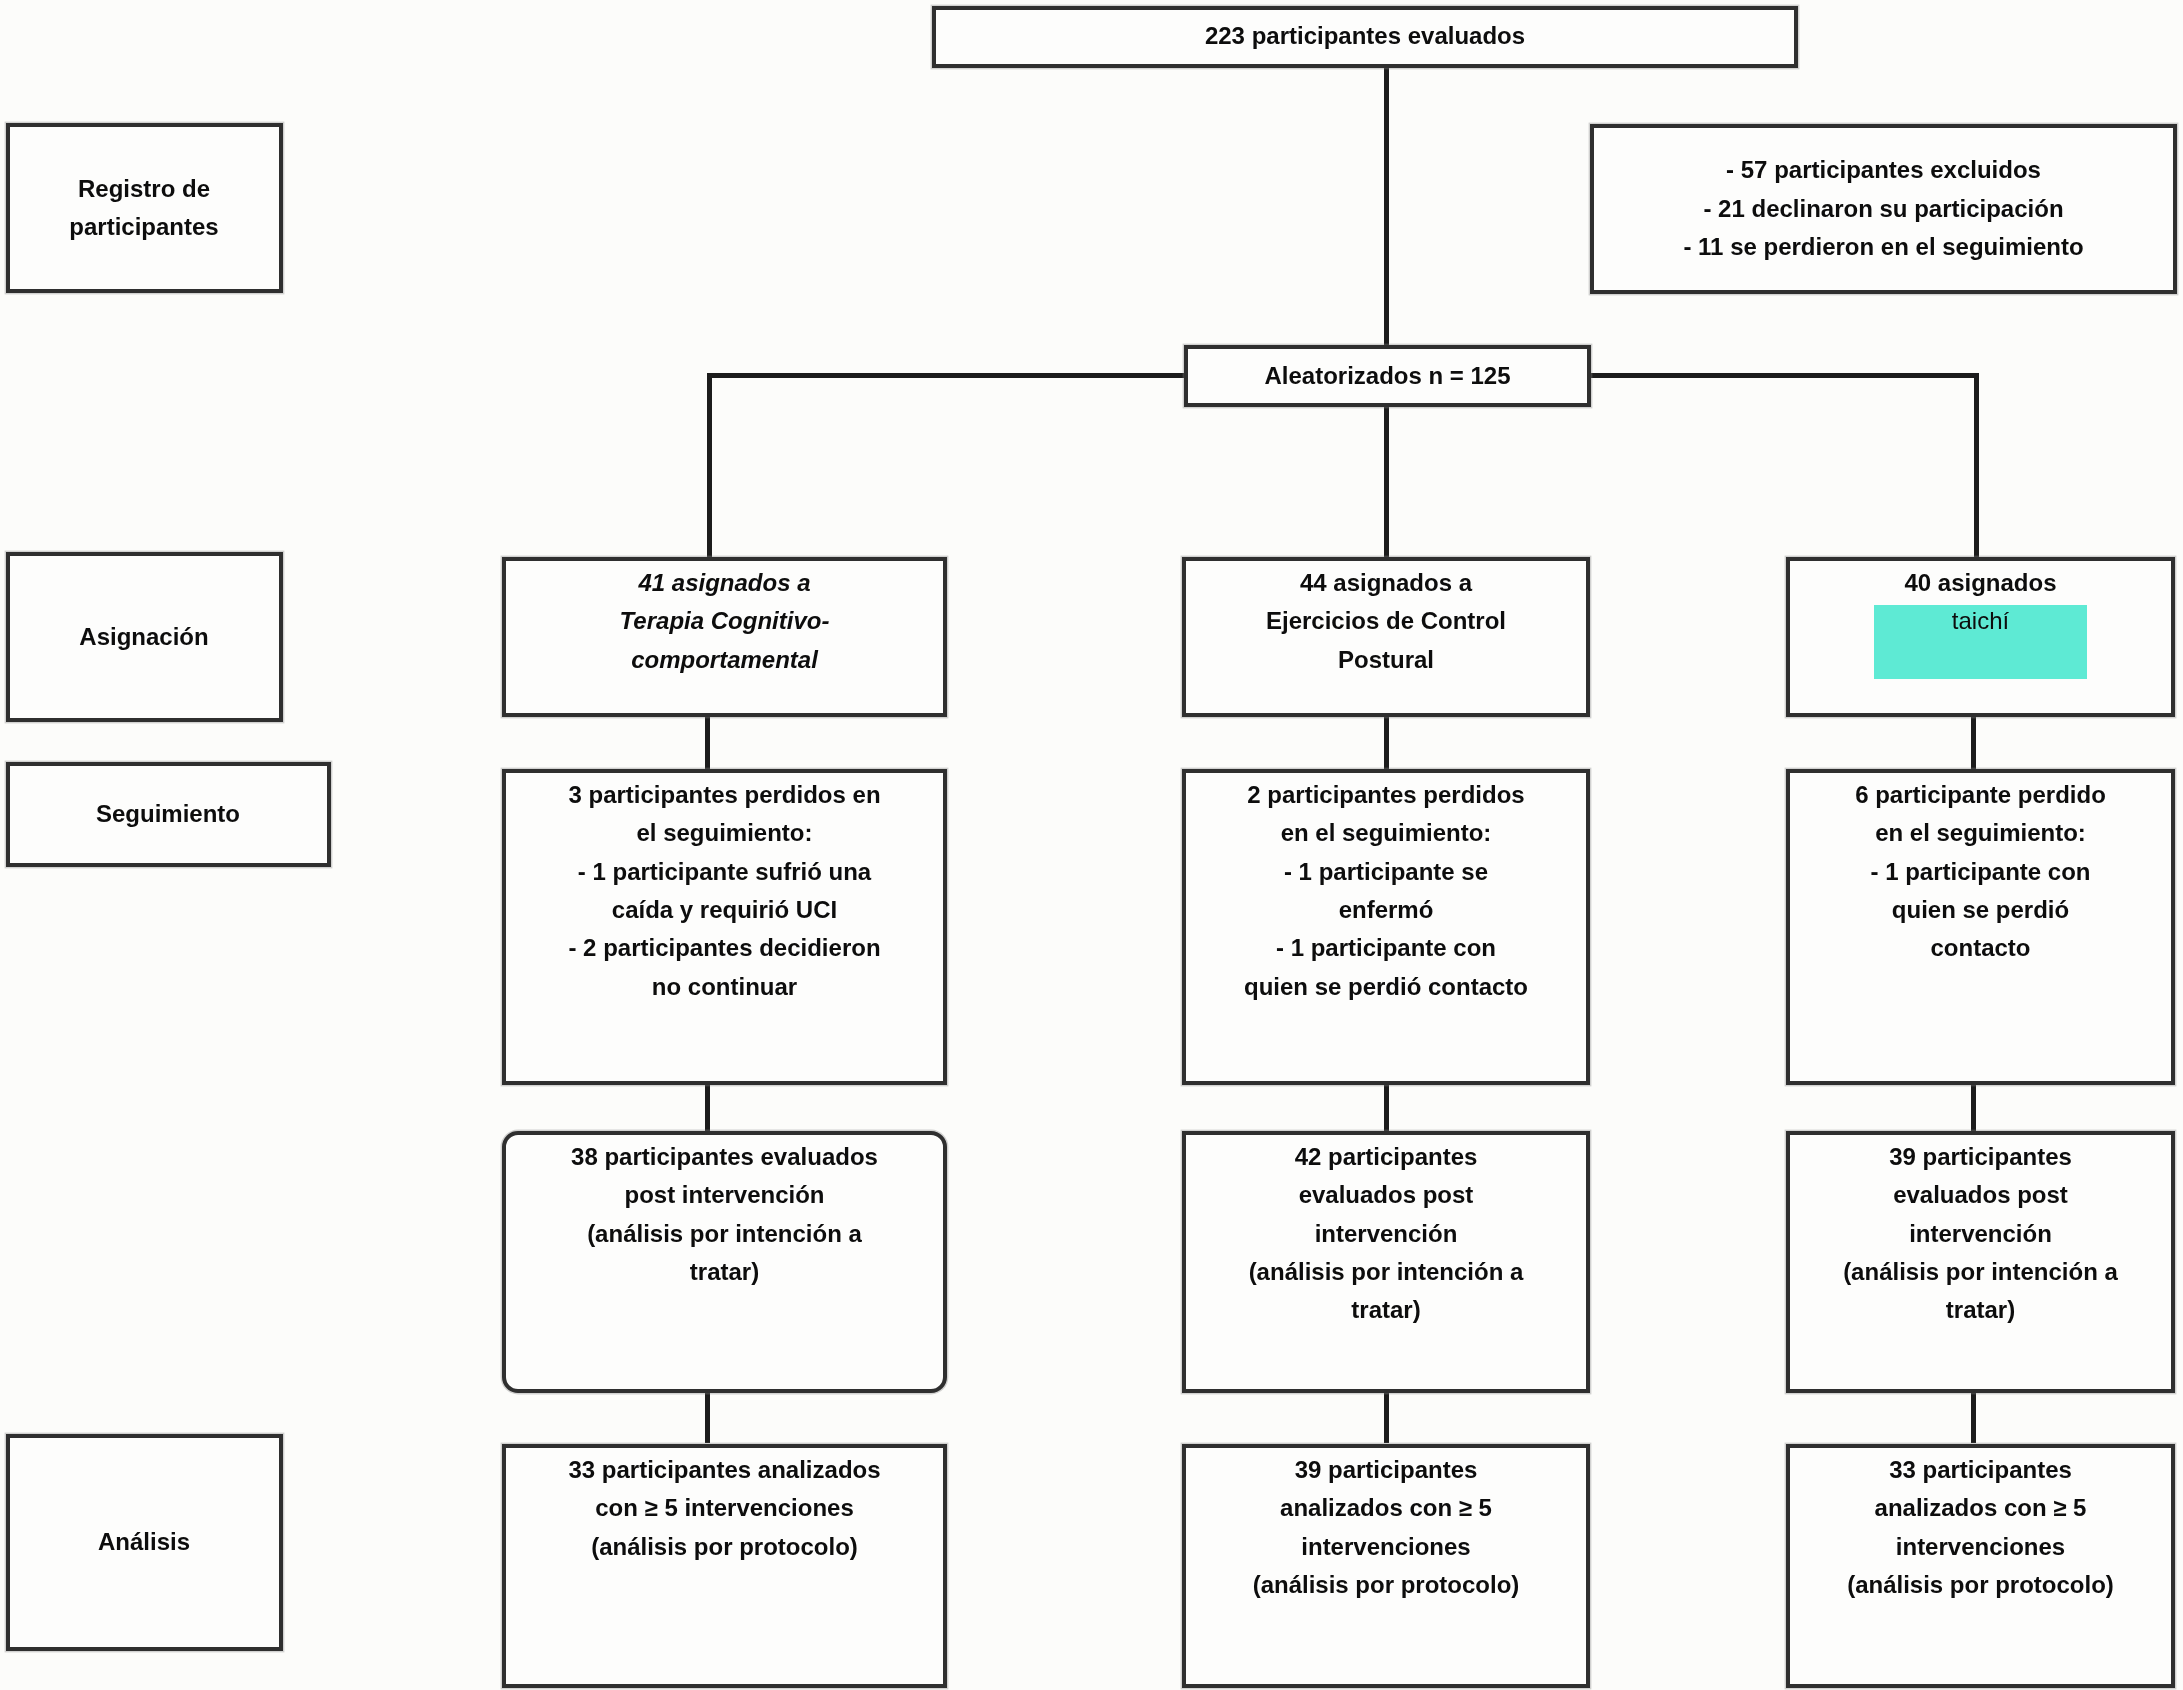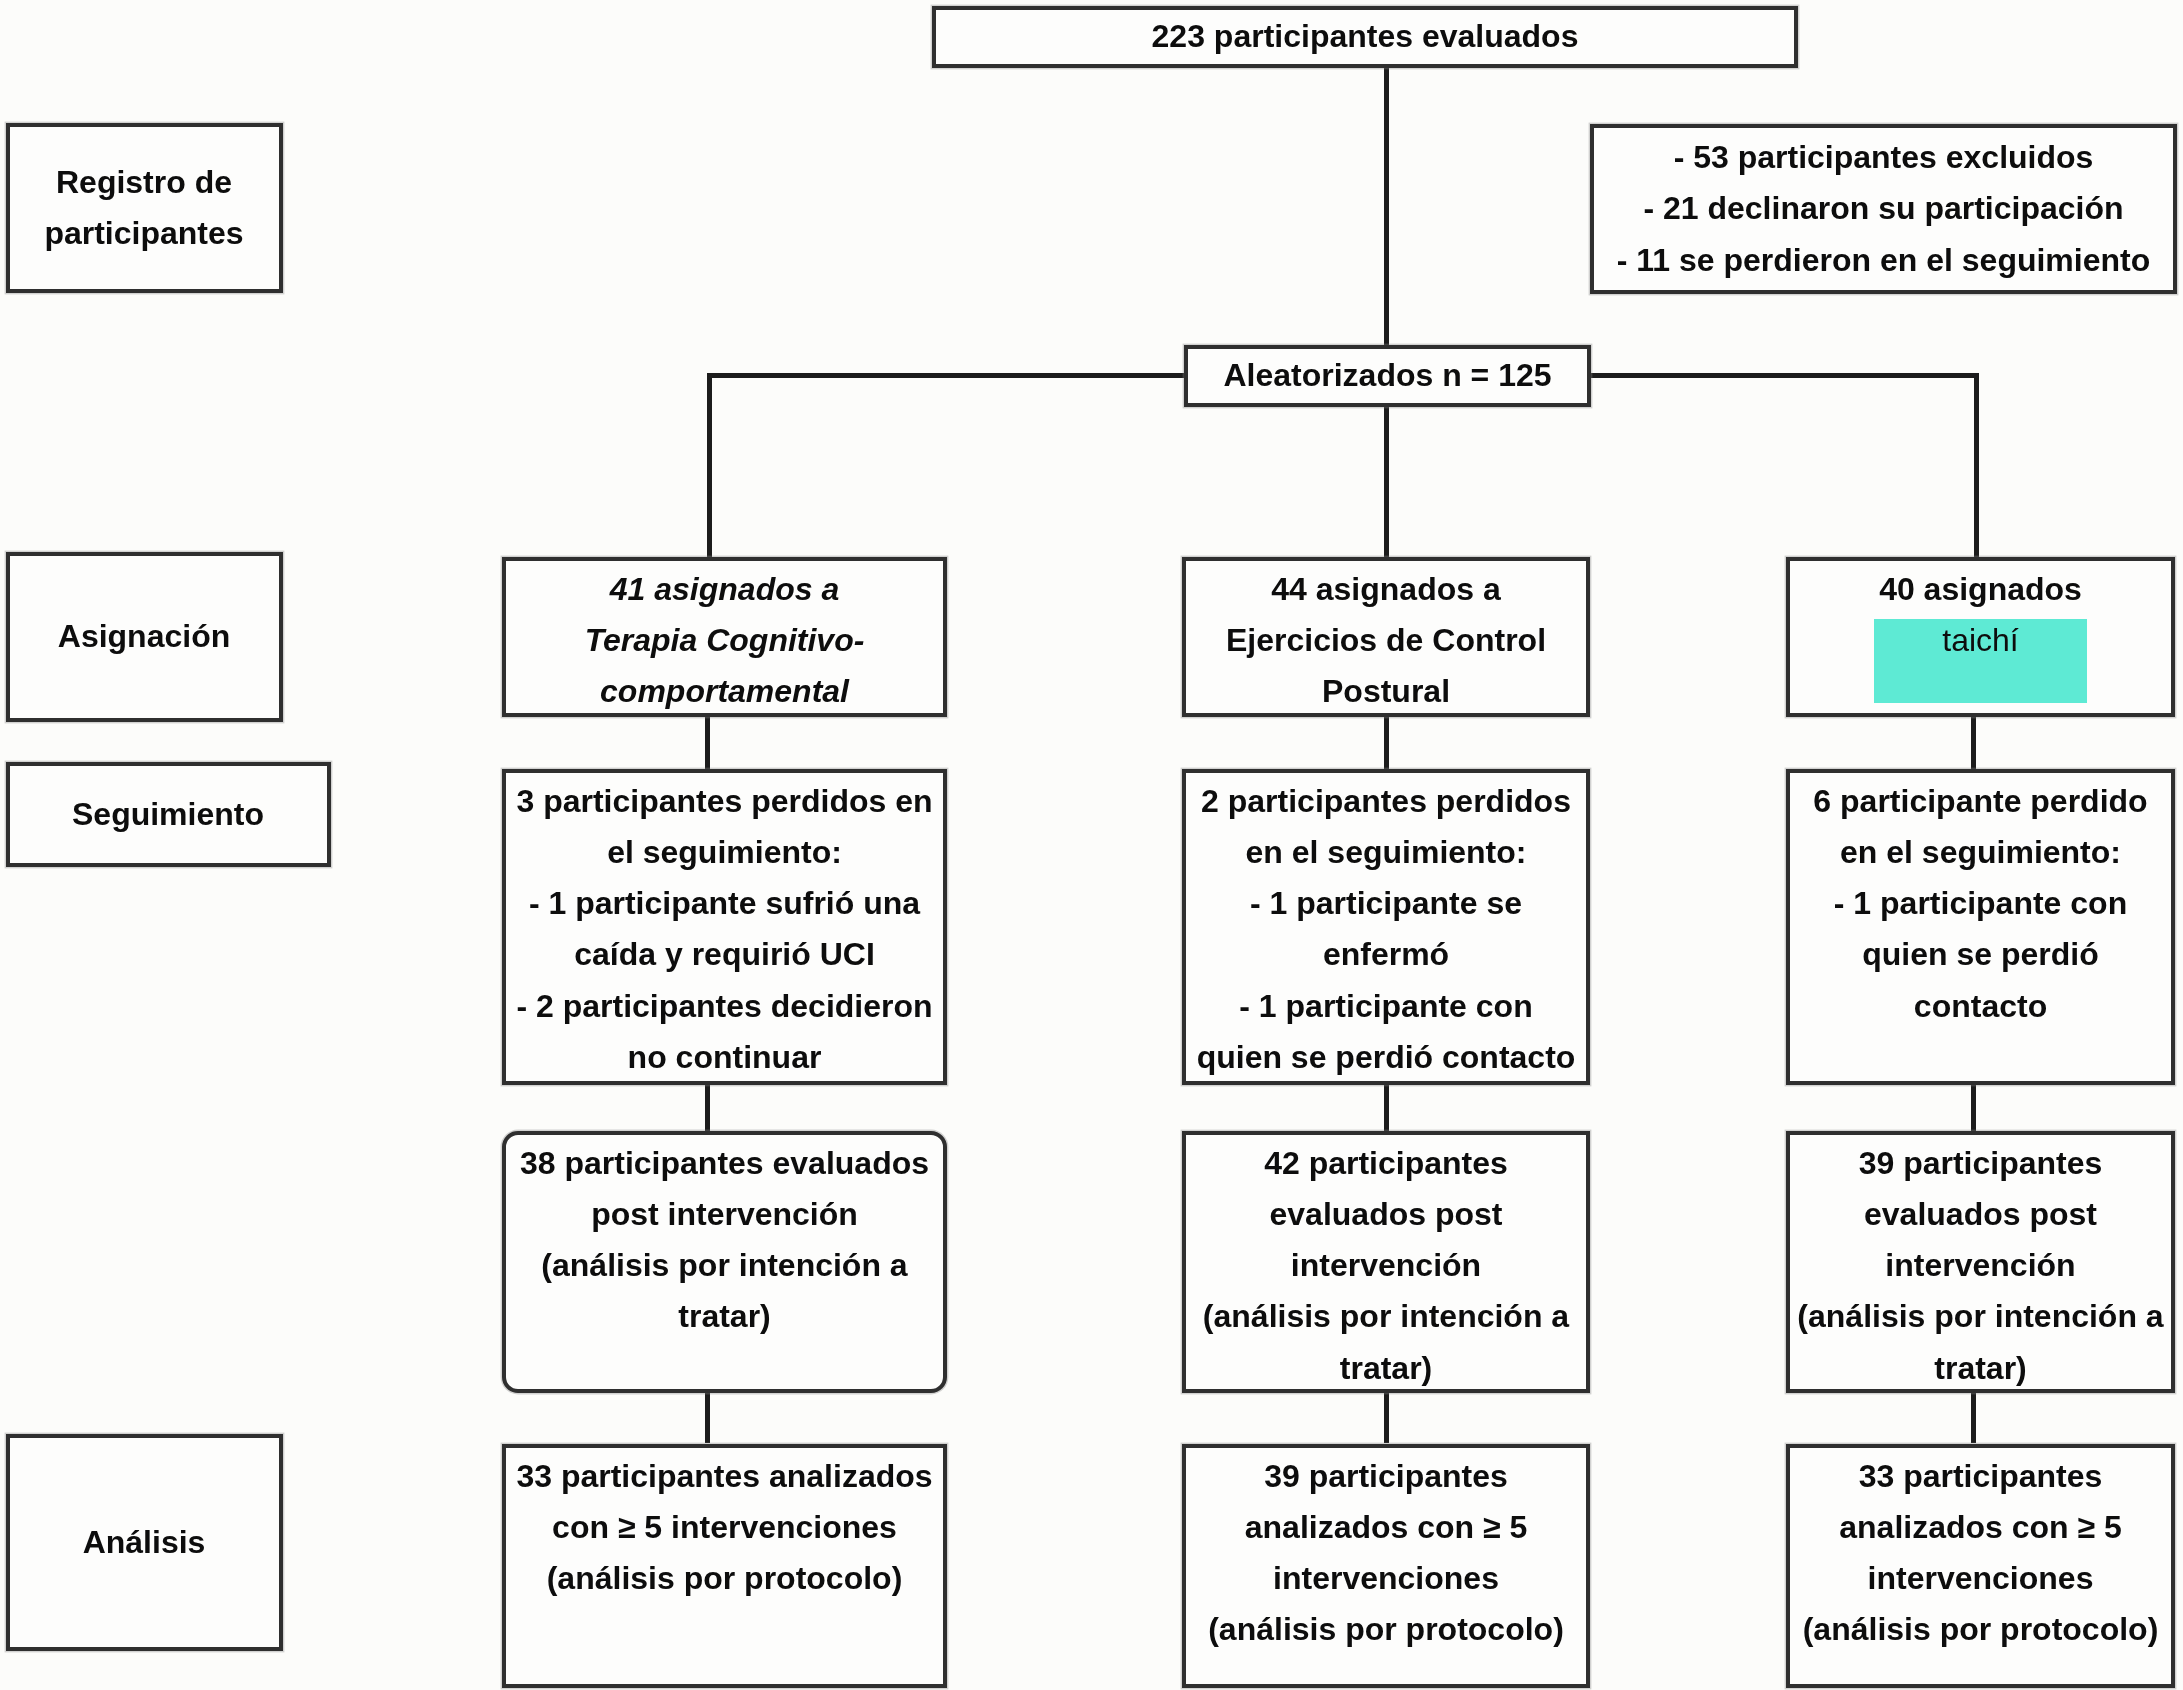--- a/index.html
+++ b/index.html
@@ -10,21 +10,21 @@
     font-family:"Liberation Sans","DejaVu Sans",sans-serif;
     color:#0d0d0d;
     overflow:hidden;
   }
   .box{
     position:absolute;
     background:#fdfdfc;
     border:4.1px solid #2f2f2f;
     box-shadow:0 0 0 1.4px rgba(130,130,130,.35);
     box-sizing:border-box;
-    font-size:32px;
+    font-size:24px;
     font-weight:700;
     line-height:1.6;
     text-align:center;
   }
   .center{display:flex;align-items:center;justify-content:center;}
   .topalign{padding-top:2.8px;}
   .conn{
     position:absolute;
     background:#1c1c1c;
   }
@@ -67,21 +67,21 @@
 
   <div class="box center" style="left:5.5px;top:123px;width:277px;height:170px;">
     <div>
         <div class="ln">Registro de</div>
         <div class="ln">participantes</div>
       </div>
   </div>
 
   <div class="box center" style="left:1590px;top:124px;width:587px;height:170px;">
     <div>
-        <div class="ln">- 53 participantes excluidos</div>
+        <div class="ln">- 57 participantes excluidos</div>
         <div class="ln">- 21 declinaron su participación</div>
         <div class="ln">- 11 se perdieron en el seguimiento</div>
       </div>
   </div>
 
   <div class="box center" style="left:1184px;top:345px;width:407px;height:62px;">
     <span>Aleatorizados n = 125</span>
   </div>
 
   <div class="box center" style="left:5.5px;top:552px;width:277px;height:170px;">

